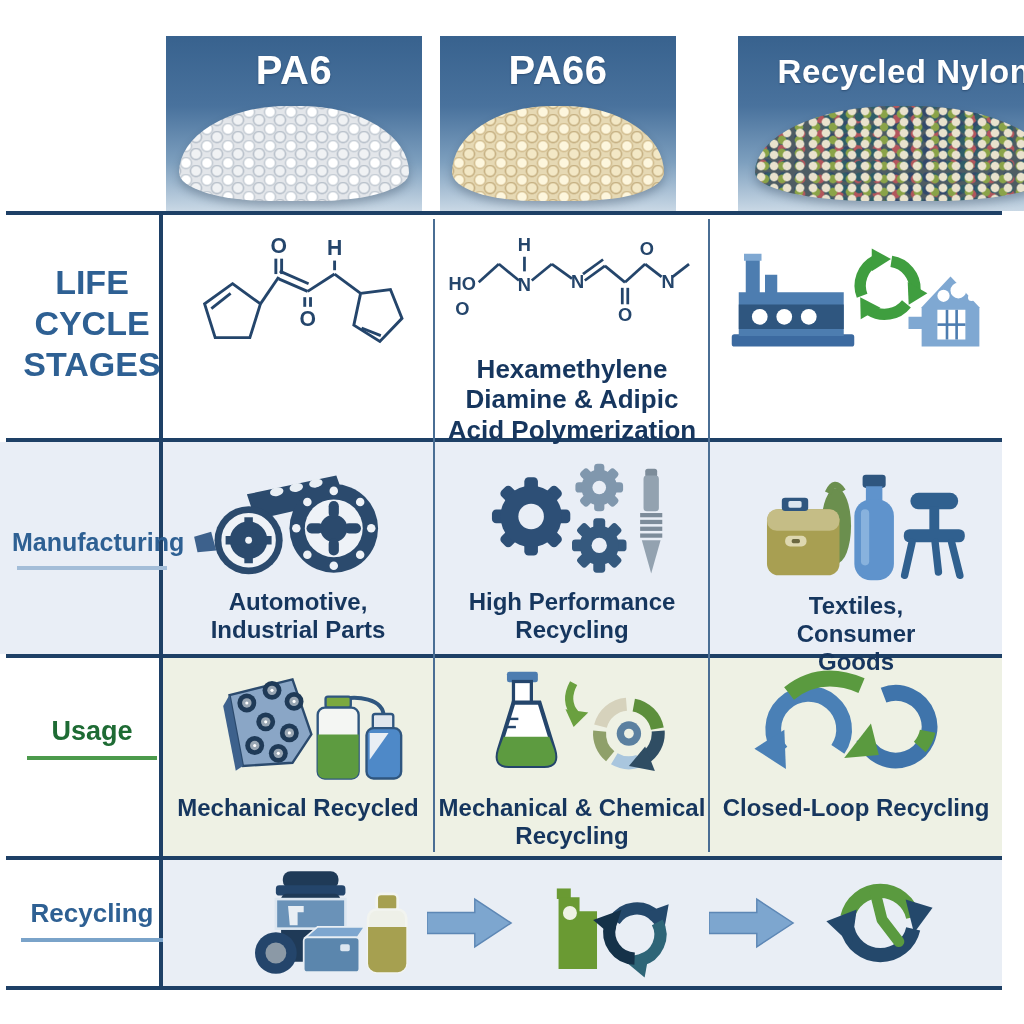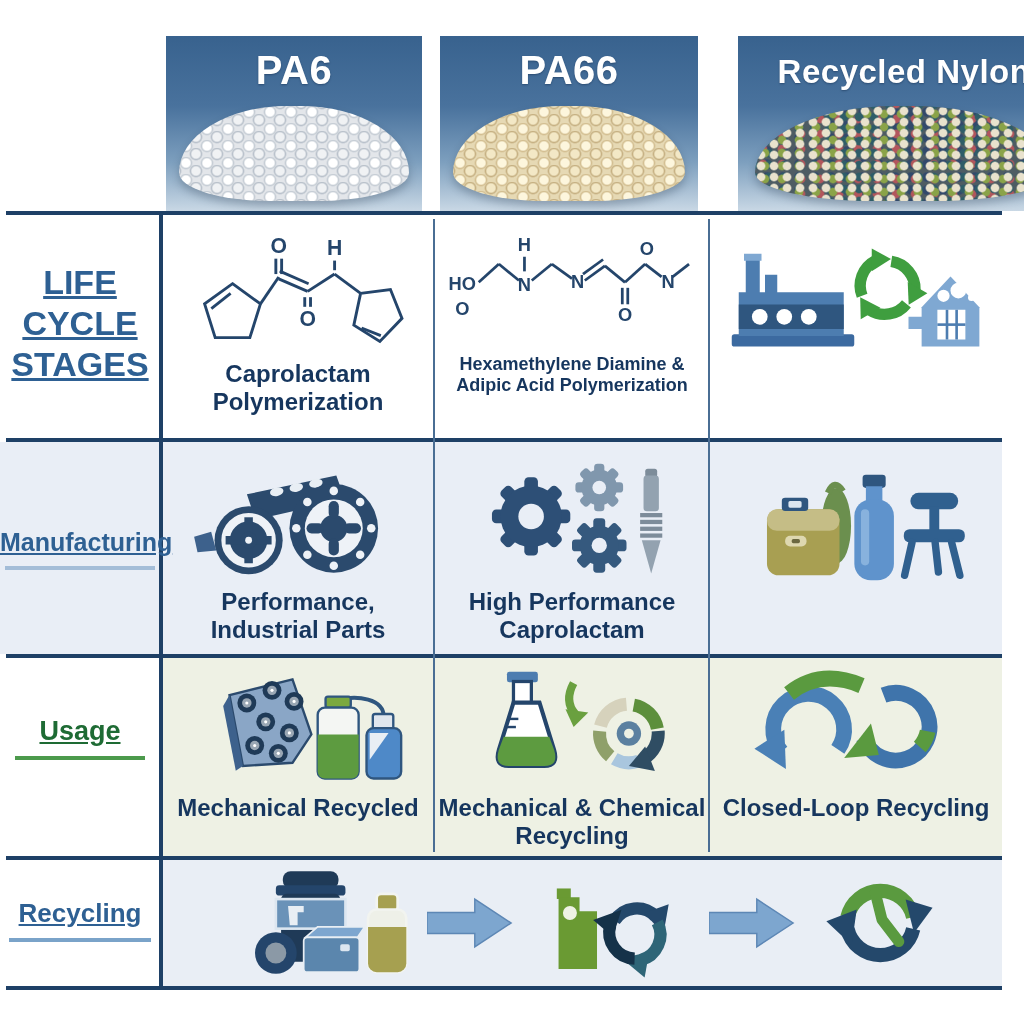--- a/index.html
+++ b/index.html
@@ -3,21 +3,21 @@
 <meta charset="utf-8">
 <style>
   html,body{margin:0;padding:0;background:#ffffff;}
   .canvas{position:relative;width:1024px;height:1024px;background:#ffffff;
           font-family:"Liberation Sans",sans-serif;overflow:hidden;}
 
   
   .panel{position:absolute;top:36px;height:175px;
          background:linear-gradient(180deg,#38628e 0%,#49729d 40%,#7d9fbe 72%,#c9d8e5 100%);}
   #panel-pa6{left:166px;width:256px}
-  #panel-pa66{left:440px;width:258px}
+  #panel-pa66{left:440px;width:236px}
   #panel-recycled{left:738px;width:332px}
   .panel-title{color:#ffffff;font-weight:bold;font-size:40px;text-align:center;
                margin-top:12px;letter-spacing:.5px;text-shadow:0 1px 2px rgba(10,30,60,.4)}
   #panel-recycled .panel-title{font-size:33px;margin-top:17px}
   .pile{position:absolute;left:5%;right:5%;bottom:6%;height:54%;
         border-radius:50% 50% 42% 42% / 75% 75% 32% 32%;
         box-shadow:0 5px 9px rgba(20,40,60,.28);}
   .pa6-pile{background-color:#e3e6ea;background-image:
       radial-gradient(circle at 7px 6px,#ffffff 0 4px,#c6cdd5 5.5px,rgba(0,0,0,0) 7px),
       radial-gradient(circle at 7px 6px,#f0f2f4 0 4px,#b9c1cb 5.5px,rgba(0,0,0,0) 7px);
@@ -41,36 +41,36 @@
   .bg-r4{position:absolute;left:163px;top:860px;width:839px;height:126px;background:#e9eef5;}
 
   
   .hline{position:absolute;left:6px;width:996px;height:4px;background:#1e4066;}
   #hl-1{top:211px}#hl-2{top:438px}#hl-3{top:654px}#hl-4{top:856px}#hl-5{top:986px}
   .vmain{position:absolute;left:159px;top:215px;width:4px;height:771px;background:#1e4066;}
   .vsep{position:absolute;top:219px;height:633px;width:2px;background:#4a6e94;}
   #vs-1{left:433px}#vs-2{left:708px}
 
   
-  .rowlabel{position:absolute;left:0;width:160px;text-align:center;font-weight:bold;color:#2e6093;text-decoration:underline;}
+  .rowlabel{position:absolute;left:12px;width:160px;text-align:center;font-weight:bold;color:#2e6093;}
   #lbl-stages{top:262px;font-size:34px;line-height:1.2;padding:0 4px;width:152px;}
   #lbl-manufacturing{top:528px;font-size:25px;}
   #lbl-usage{top:716px;font-size:27px;color:#1e6b34;}
   #lbl-recycling{top:898px;font-size:26px;text-align:center;}
   .ul{display:block;height:4px;margin:9px auto 0;}
   .ul-manufacturing{width:150px;background:#a3bdd8;}
   .ul-usage{width:130px;background:#4c9a4c;}
   .ul-recycling{width:142px;background:#7aa3c9;}
 
   
   .cell{position:absolute;display:flex;flex-direction:column;align-items:center;justify-content:flex-start;}
   .c1{left:166px;width:264px}.c2{left:438px;width:268px}.c3{left:712px;width:288px}
   .r1{top:224px;height:212px}.r2{top:450px;height:200px}.r3{top:662px;height:190px}
   .caption{font-weight:bold;color:#16365e;font-size:24px;text-align:center;line-height:1.17;margin-top:6px;}
-  .cap-hexa{font-size:18px;}
+  .cap-hexa{font-size:26px;}
   .cap-w200{max-width:200px;}
   .cap-w170{max-width:175px;}
   .cap-w190{max-width:195px;}
   .iconbox{display:flex;align-items:center;justify-content:center;}
 
   
   .r4strip{position:absolute;left:170px;top:862px;width:832px;height:122px;
            display:flex;align-items:center;justify-content:center;gap:12px;}
 </style>
 </head>
@@ -137,21 +137,20 @@
           <polygon points="185,72 216,68 228,98 205,122 178,105"></polygon>
           <line x1="186" y1="108" x2="206" y2="116"></line>
         </g>
         <g fill="#24456b" font-family="Liberation Sans, sans-serif" font-size="22" font-weight="bold" text-anchor="middle">
           <text x="100" y="30">O</text>
           <text x="158" y="32">H</text>
           <text x="130" y="106">O</text>
         </g>
       </svg>
     </div>
-    <div class="caption">Caprolactam Polymerization</div>
   </div>
 
   <div class="cell r1 c2">
     <div class="iconbox">
       <svg width="256" height="124" viewBox="0 0 280 120">
         <g stroke="#24456b" stroke-width="3" fill="none">
           <line x1="38" y1="56" x2="60" y2="36"></line>
             <line x1="60" y1="36" x2="82" y2="54"></line>
           <line x1="88" y1="44" x2="88" y2="28"></line>
           <line x1="96" y1="54" x2="118" y2="36"></line>
@@ -249,21 +248,21 @@
             <circle cx="203" cy="61" r="5"></circle>
             <circle cx="216" cy="92" r="5"></circle>
           <circle cx="203" cy="123" r="5"></circle>
             <circle cx="172" cy="136" r="5"></circle>
             <circle cx="141" cy="123" r="5"></circle>
           <circle cx="128" cy="92" r="5"></circle>
             <circle cx="141" cy="61" r="5"></circle>
         </g>
       </svg>
     </div>
-    <div class="caption cap-w200">Performance, Industrial Parts</div>
+    <div class="caption cap-w200">Automotive, Industrial Parts</div>
   </div>
 
   <div class="cell r2 c2">
     <div class="iconbox">
       <svg width="230" height="132" viewBox="0 0 240 155">
         <g fill="#2d4f76">
           <rect x="64" y="32" width="16" height="92" rx="5" transform="rotate(0 72 78)"></rect>
           <rect x="64" y="32" width="16" height="92" rx="5" transform="rotate(45 72 78)"></rect>
           <rect x="64" y="32" width="16" height="92" rx="5" transform="rotate(90 72 78)"></rect>
           <rect x="64" y="32" width="16" height="92" rx="5" transform="rotate(135 72 78)"></rect>
@@ -288,21 +287,21 @@
         <circle cx="152" cy="112" r="9" fill="#e9eef6"></circle>
         <rect x="206" y="22" width="14" height="10" rx="3" fill="#7d8c9a"></rect>
         <rect x="204" y="30" width="18" height="42" rx="4" fill="#93a2b0"></rect>
         <rect x="200" y="74" width="26" height="5" fill="#7d8c9a"></rect>
         <rect x="200" y="82" width="26" height="5" fill="#7d8c9a"></rect>
         <rect x="200" y="90" width="26" height="5" fill="#7d8c9a"></rect>
         <rect x="200" y="98" width="26" height="5" fill="#7d8c9a"></rect>
         <polygon points="202,106 224,106 213,145" fill="#93a2b0"></polygon>
       </svg>
     </div>
-    <div class="caption">High Performance Caprolactam</div>
+    <div class="caption">High Performance Recycling</div>
   </div>
 
   <div class="cell r2 c3">
     <div class="iconbox">
       <svg width="250" height="136" viewBox="0 0 260 165">
         <ellipse cx="106" cy="92" rx="18" ry="46" fill="#6b8f4e"></ellipse>
         <path d="M96,52 q8,-18 18,-2" stroke="#6b8f4e" stroke-width="8" fill="none"></path>
         <rect x="22" y="72" width="88" height="80" rx="14" fill="#a89f52"></rect>
         <rect x="22" y="72" width="88" height="26" rx="12" fill="#c5bd86"></rect>
         <rect x="40" y="58" width="32" height="16" rx="4" fill="#2f567f"></rect>
@@ -318,20 +317,21 @@
           <rect x="219" y="68" width="12" height="32"></rect>
           <rect x="188" y="96" width="74" height="16" rx="7"></rect>
         </g>
         <g stroke="#30608f" stroke-width="9" stroke-linecap="round">
           <line x1="198" y1="112" x2="189" y2="152"></line>
           <line x1="246" y1="112" x2="256" y2="152"></line>
           <line x1="226" y1="112" x2="230" y2="148"></line>
         </g>
       </svg>
     </div>
+    <div class="caption cap-w190">Textiles, Consumer Goods</div>
   </div>
 
   <div class="cell r3 c1">
     <div class="iconbox">
       <svg width="236" height="126" viewBox="0 0 250 160">
         <path d="M38,42 L118,22 L142,92 L118,128 L55,132 Z" fill="#8aa6c6" stroke="#2b4a6d" stroke-width="3"></path>
         <path d="M38,42 L30,56 L46,138 L55,132 Z" fill="#3d618c"></path>
         <g>
           <g transform="translate(60,52)">
               <circle r="12" fill="#1f3a57"></circle>

